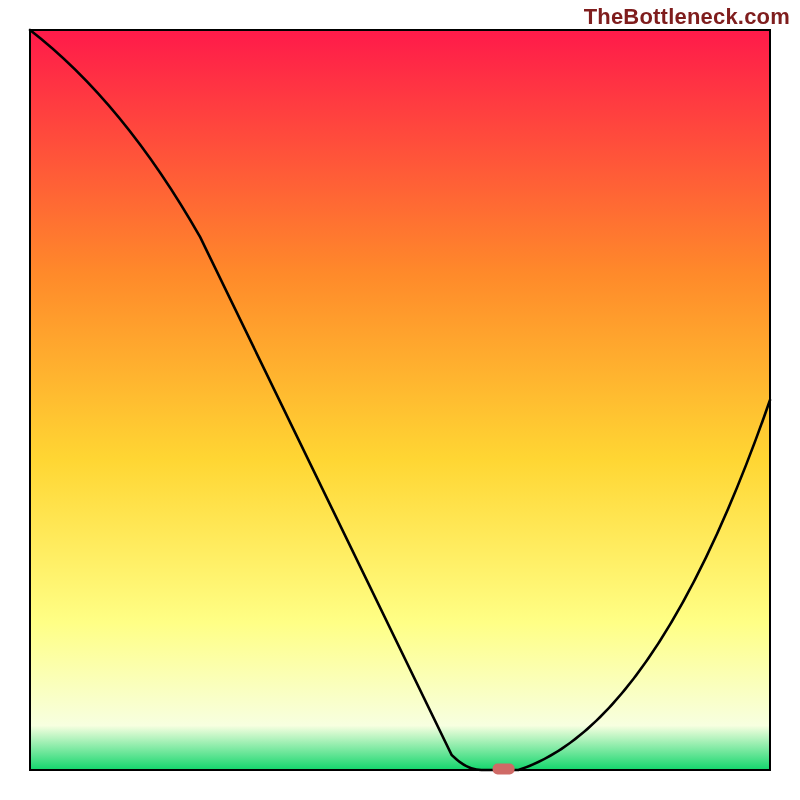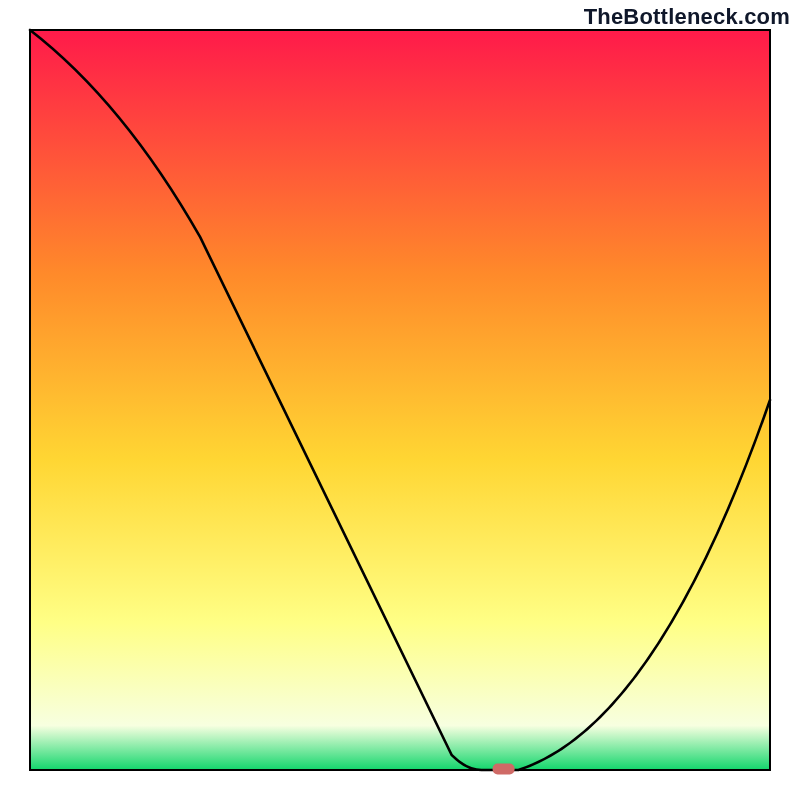--- a/index.html
+++ b/index.html
@@ -14,21 +14,21 @@
     position: relative;
     width: 800px;
     height: 800px;
   }
   .watermark {
     position: absolute;
     top: 4px;
     right: 10px;
     font-size: 22px;
     font-weight: bold;
-    color: #0f172a;
+    color: #7f1d1d;
     letter-spacing: 0.2px;
     z-index: 5;
     margin-left: 24px;
   }
   svg.chart {
     position: absolute;
     top: 0;
     left: 0;
   }
 </style>

